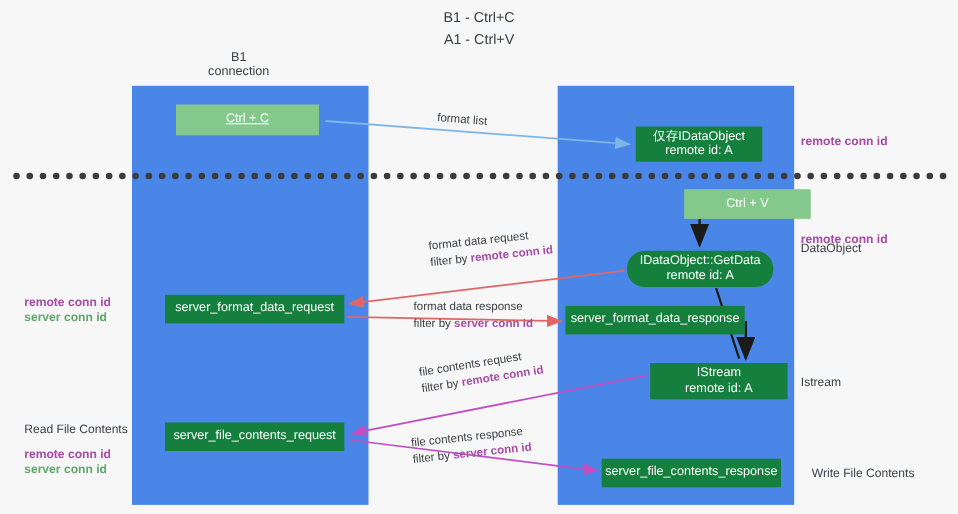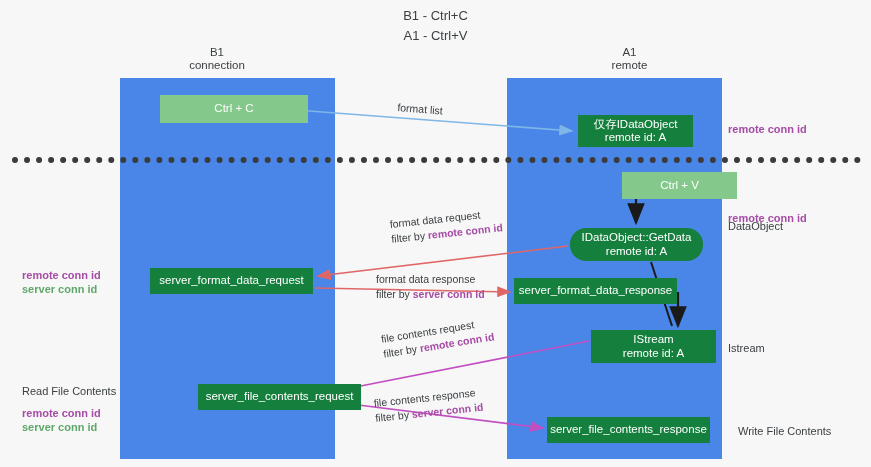--- a/index.html
+++ b/index.html
@@ -36,28 +36,28 @@
   .box{
     box-sizing:border-box;
     display:flex;flex-direction:column;
     align-items:center;justify-content:center;
     color:#ffffff;font-size:11.5px;line-height:13.5px;
     text-align:center;padding:2px 4px;
   }
   .green{background:#84c98b;}
   .orange{background:#15803d;}
 
-  #box-ctrlc{left:160px;top:95px;width:148px;height:28px;}
+  #box-ctrlc{left:160px;top:95px;width:130px;height:28px;text-decoration:underline;}
   #box-idataobject{left:578px;top:115px;width:115px;height:32px;}
   #box-ctrlv{left:578px;top:172px;width:115px;height:27px;margin-left:44px;}
   #box-getdata{left:570px;top:228px;width:133px;height:33px;border-radius:16px;}
   #box-sfdreq{left:150px;top:268px;width:163px;height:26px;}
   #box-sfdresp{left:514px;top:278px;width:163px;height:26px;}
   #box-istream{left:591px;top:330px;width:125px;height:33px;}
-  #box-sfcreq{left:150px;top:384px;width:163px;height:26px;margin-left:48px;}
+  #box-sfcreq{left:150px;top:384px;width:163px;height:26px;}
   #box-sfcresp{left:547px;top:417px;width:163px;height:26px;}
 
   
   #divider{
     left:12px;top:157px;width:849px;height:0;
     border-top:6px dotted #3b3b3b;
   }
 
   
   .ann{font-size:11px;line-height:14px;white-space:nowrap;}
@@ -95,24 +95,20 @@
 
   <div class="abs" id="title">
     <div>B1 - Ctrl+C</div>
     <div>A1 - Ctrl+V</div>
   </div>
 
   <div class="abs lane-head" id="head-b1">
     <div>B1</div>
     <div>connection</div>
   </div>
-  <div class="abs lane-head" id="head-a1">
-    <div>A1</div>
-    <div>remote</div>
-  </div>
 
   <div class="abs lane" id="lane-b1"></div>
   <div class="abs lane" id="lane-a1"></div>
 
   <svg id="wires">
     <defs>
       <marker id="ar-blue" markerWidth="9" markerHeight="7" refX="8" refY="3.5" orient="auto">
         <polygon points="0,0 9,3.5 0,7" fill="#7eb6e8"></polygon>
       </marker>
       <marker id="ar-red" markerWidth="9" markerHeight="7" refX="8" refY="3.5" orient="auto">

